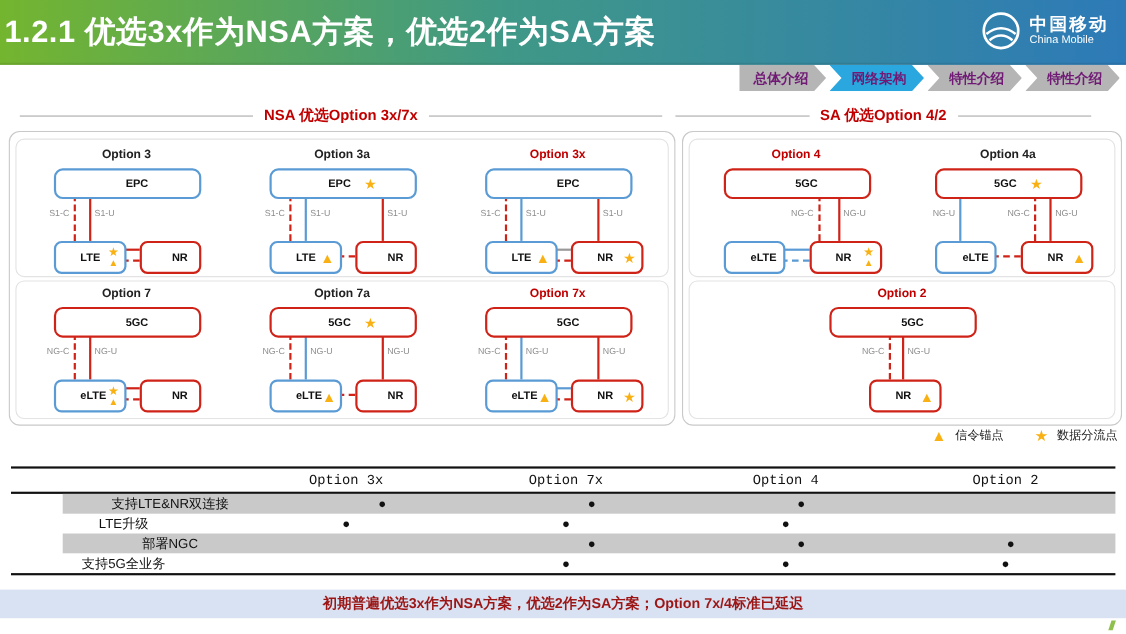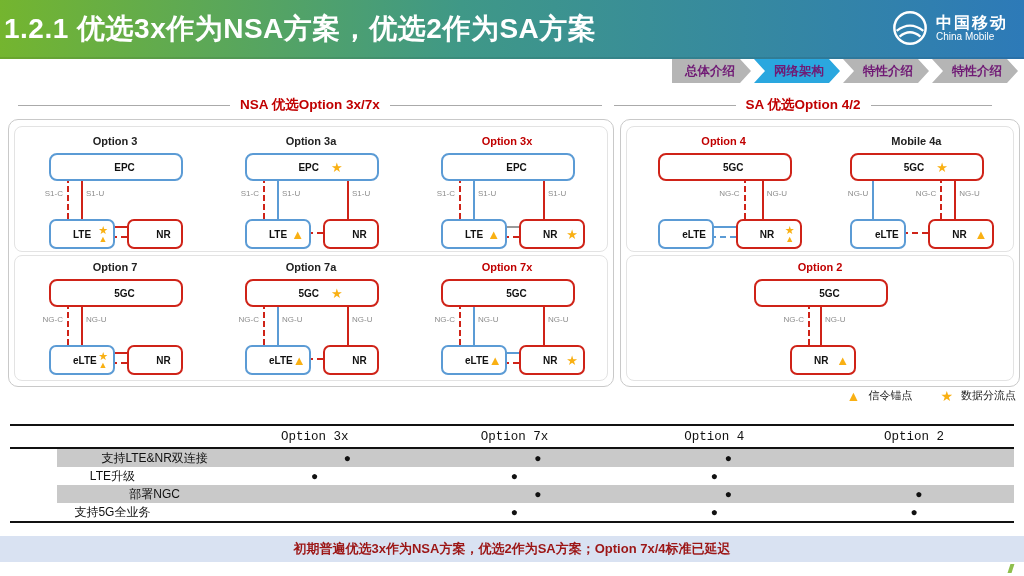--- a/index.html
+++ b/index.html
@@ -274,21 +274,21 @@
           </div>
           <div class="box node pos-right with-mk" style="border-color: rgb(207, 35, 24);">
             <span class="box-label">NR</span>
             <span class="mkcol">
               <span class="mk mk-star">★</span>
               <span class="mk mk-triangle">▲</span>
             </span>
           </div>
         </div>
         <div class="diagram">
-          <div class="dg-title">Mobile 4a</div>
+          <div class="dg-title">Option 4a</div>
           <div class="box core" style="border-color: rgb(207, 35, 24);">
             <span class="box-label">5GC</span>
             <span class="mk mk-star">★</span>
           </div>
           <div class="vline" style="left: 52px; border-left-style: solid; border-left-color: rgb(91, 155, 213);"></div>
           <div class="vlabel" style="left: 48px; transform: translateX(-100%);">NG-U</div>
           <div class="vline" style="left: 120px; border-left-style: dashed; border-left-color: rgb(207, 35, 24);"></div>
           <div class="vlabel" style="left: 116px; transform: translateX(-100%);">NG-C</div>
           <div class="vline" style="left: 134px; border-left-style: solid; border-left-color: rgb(207, 35, 24);"></div>
           <div class="vlabel" style="left: 139px;">NG-U</div>

